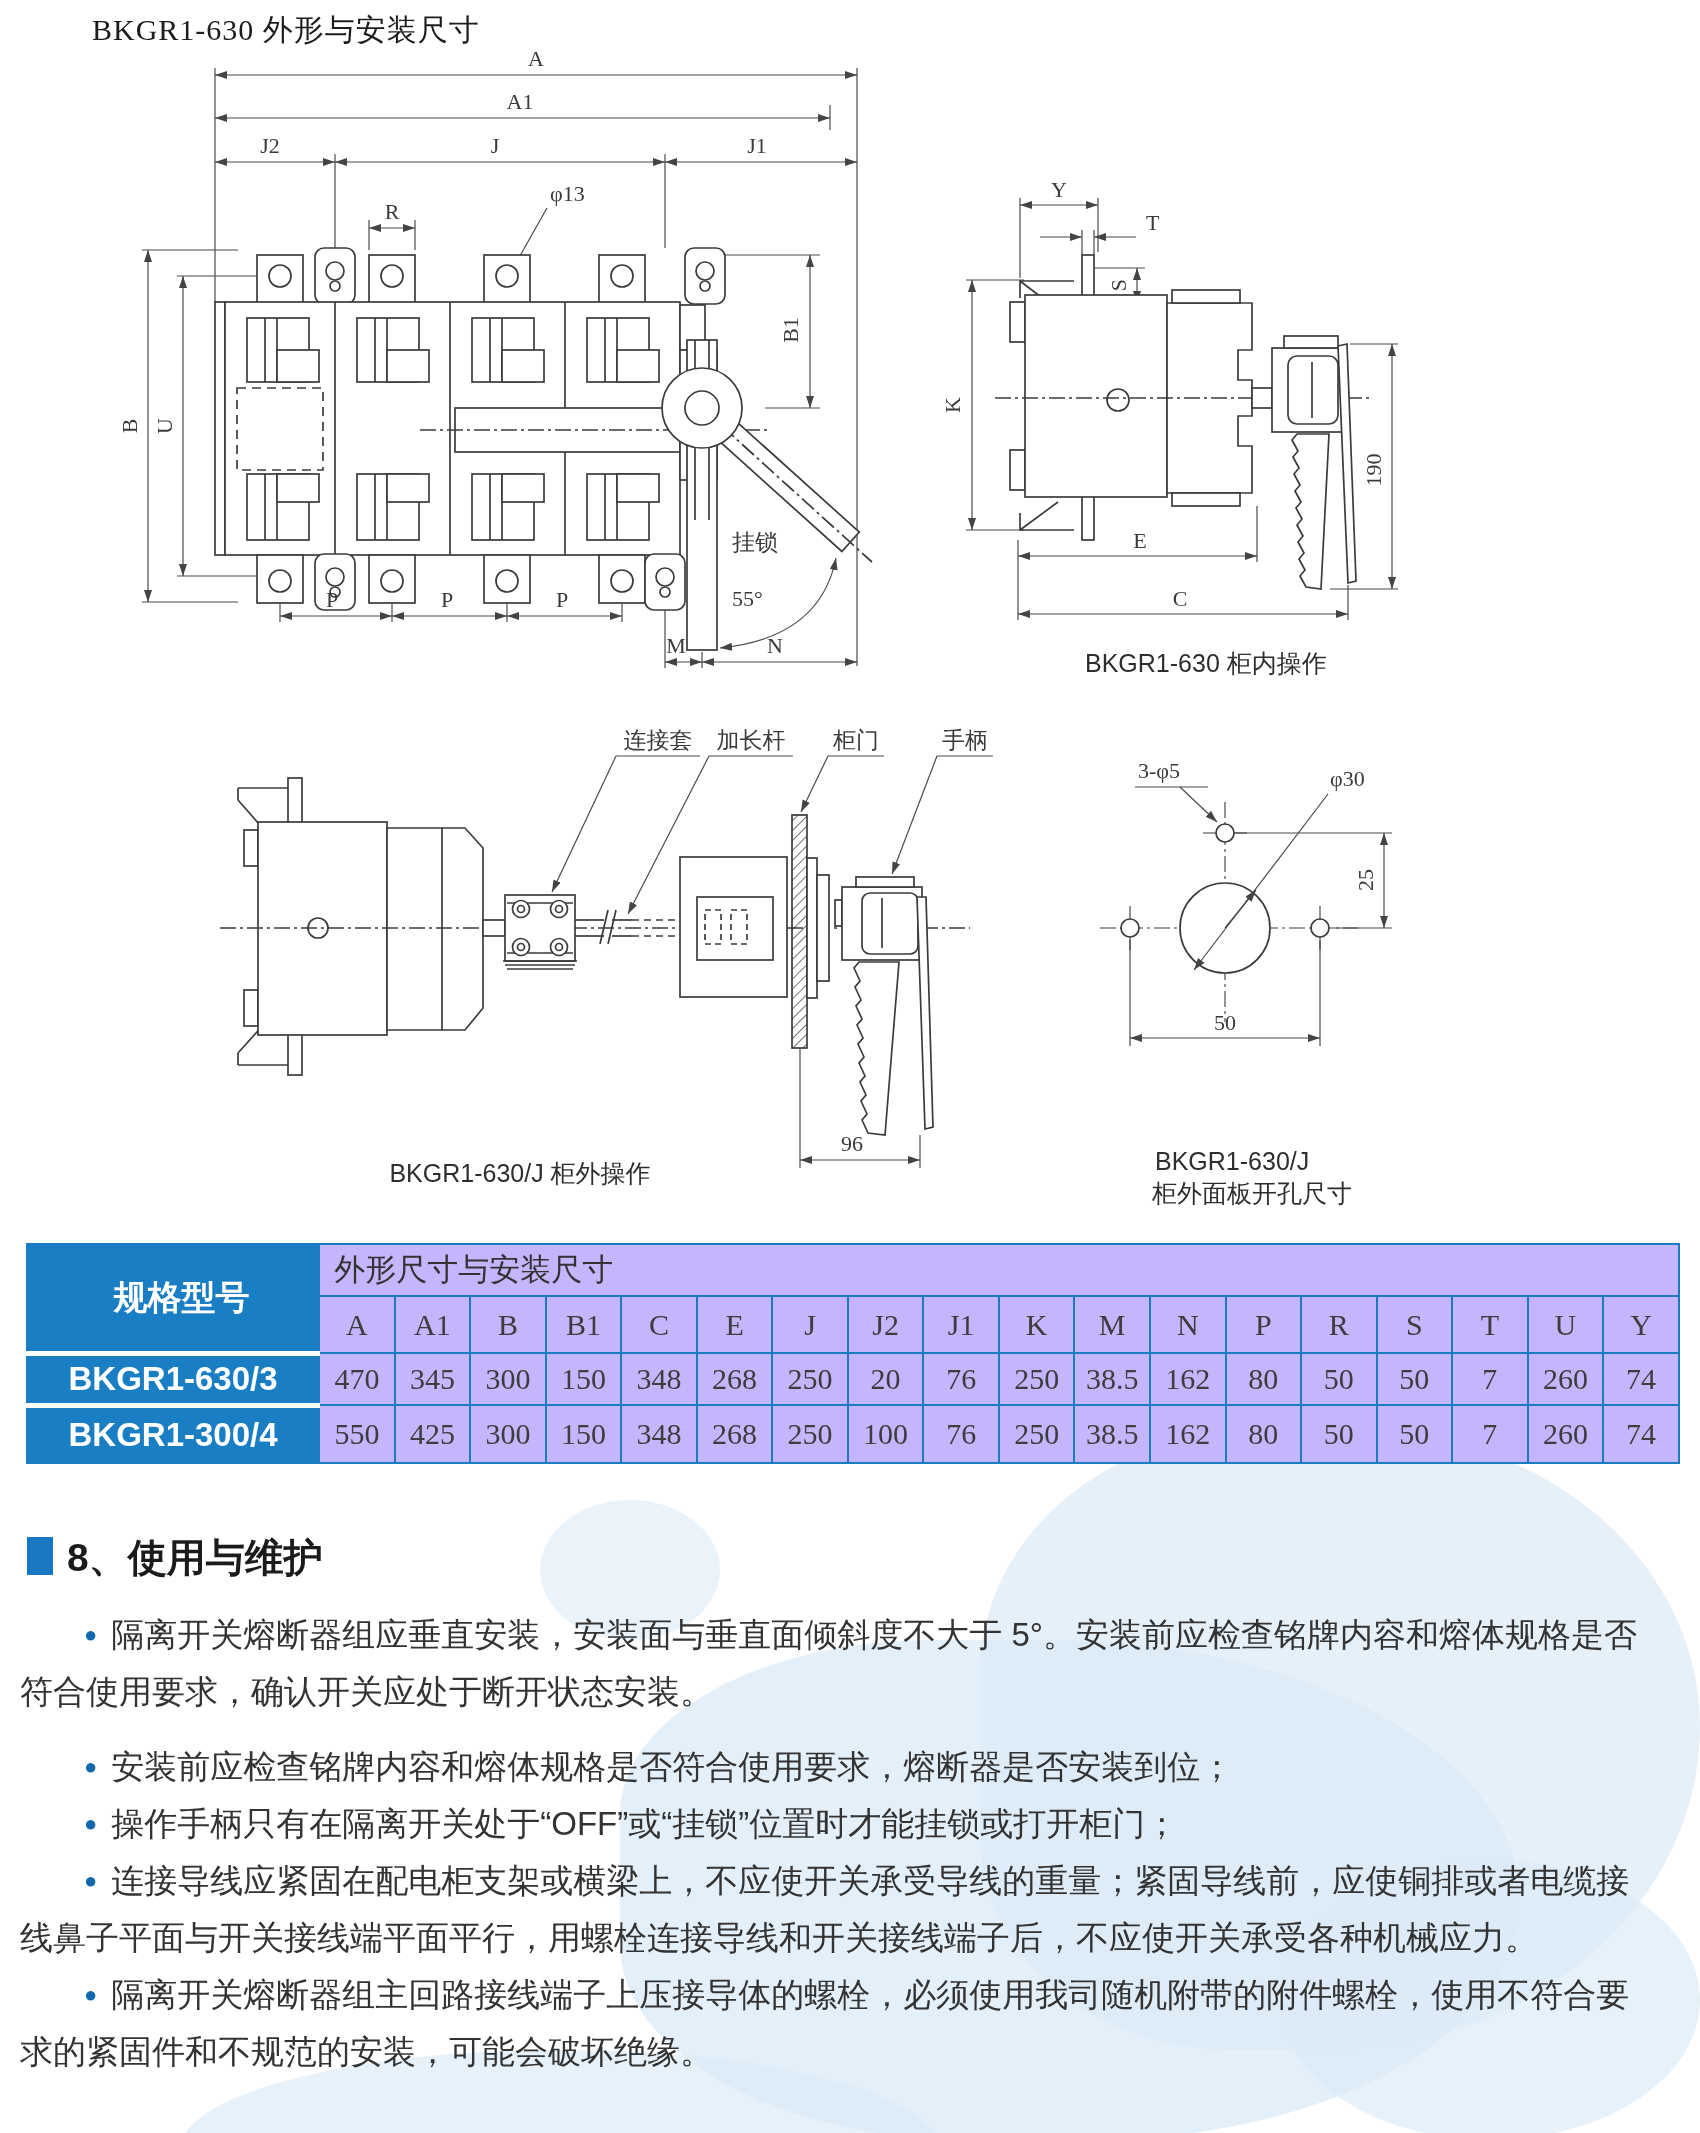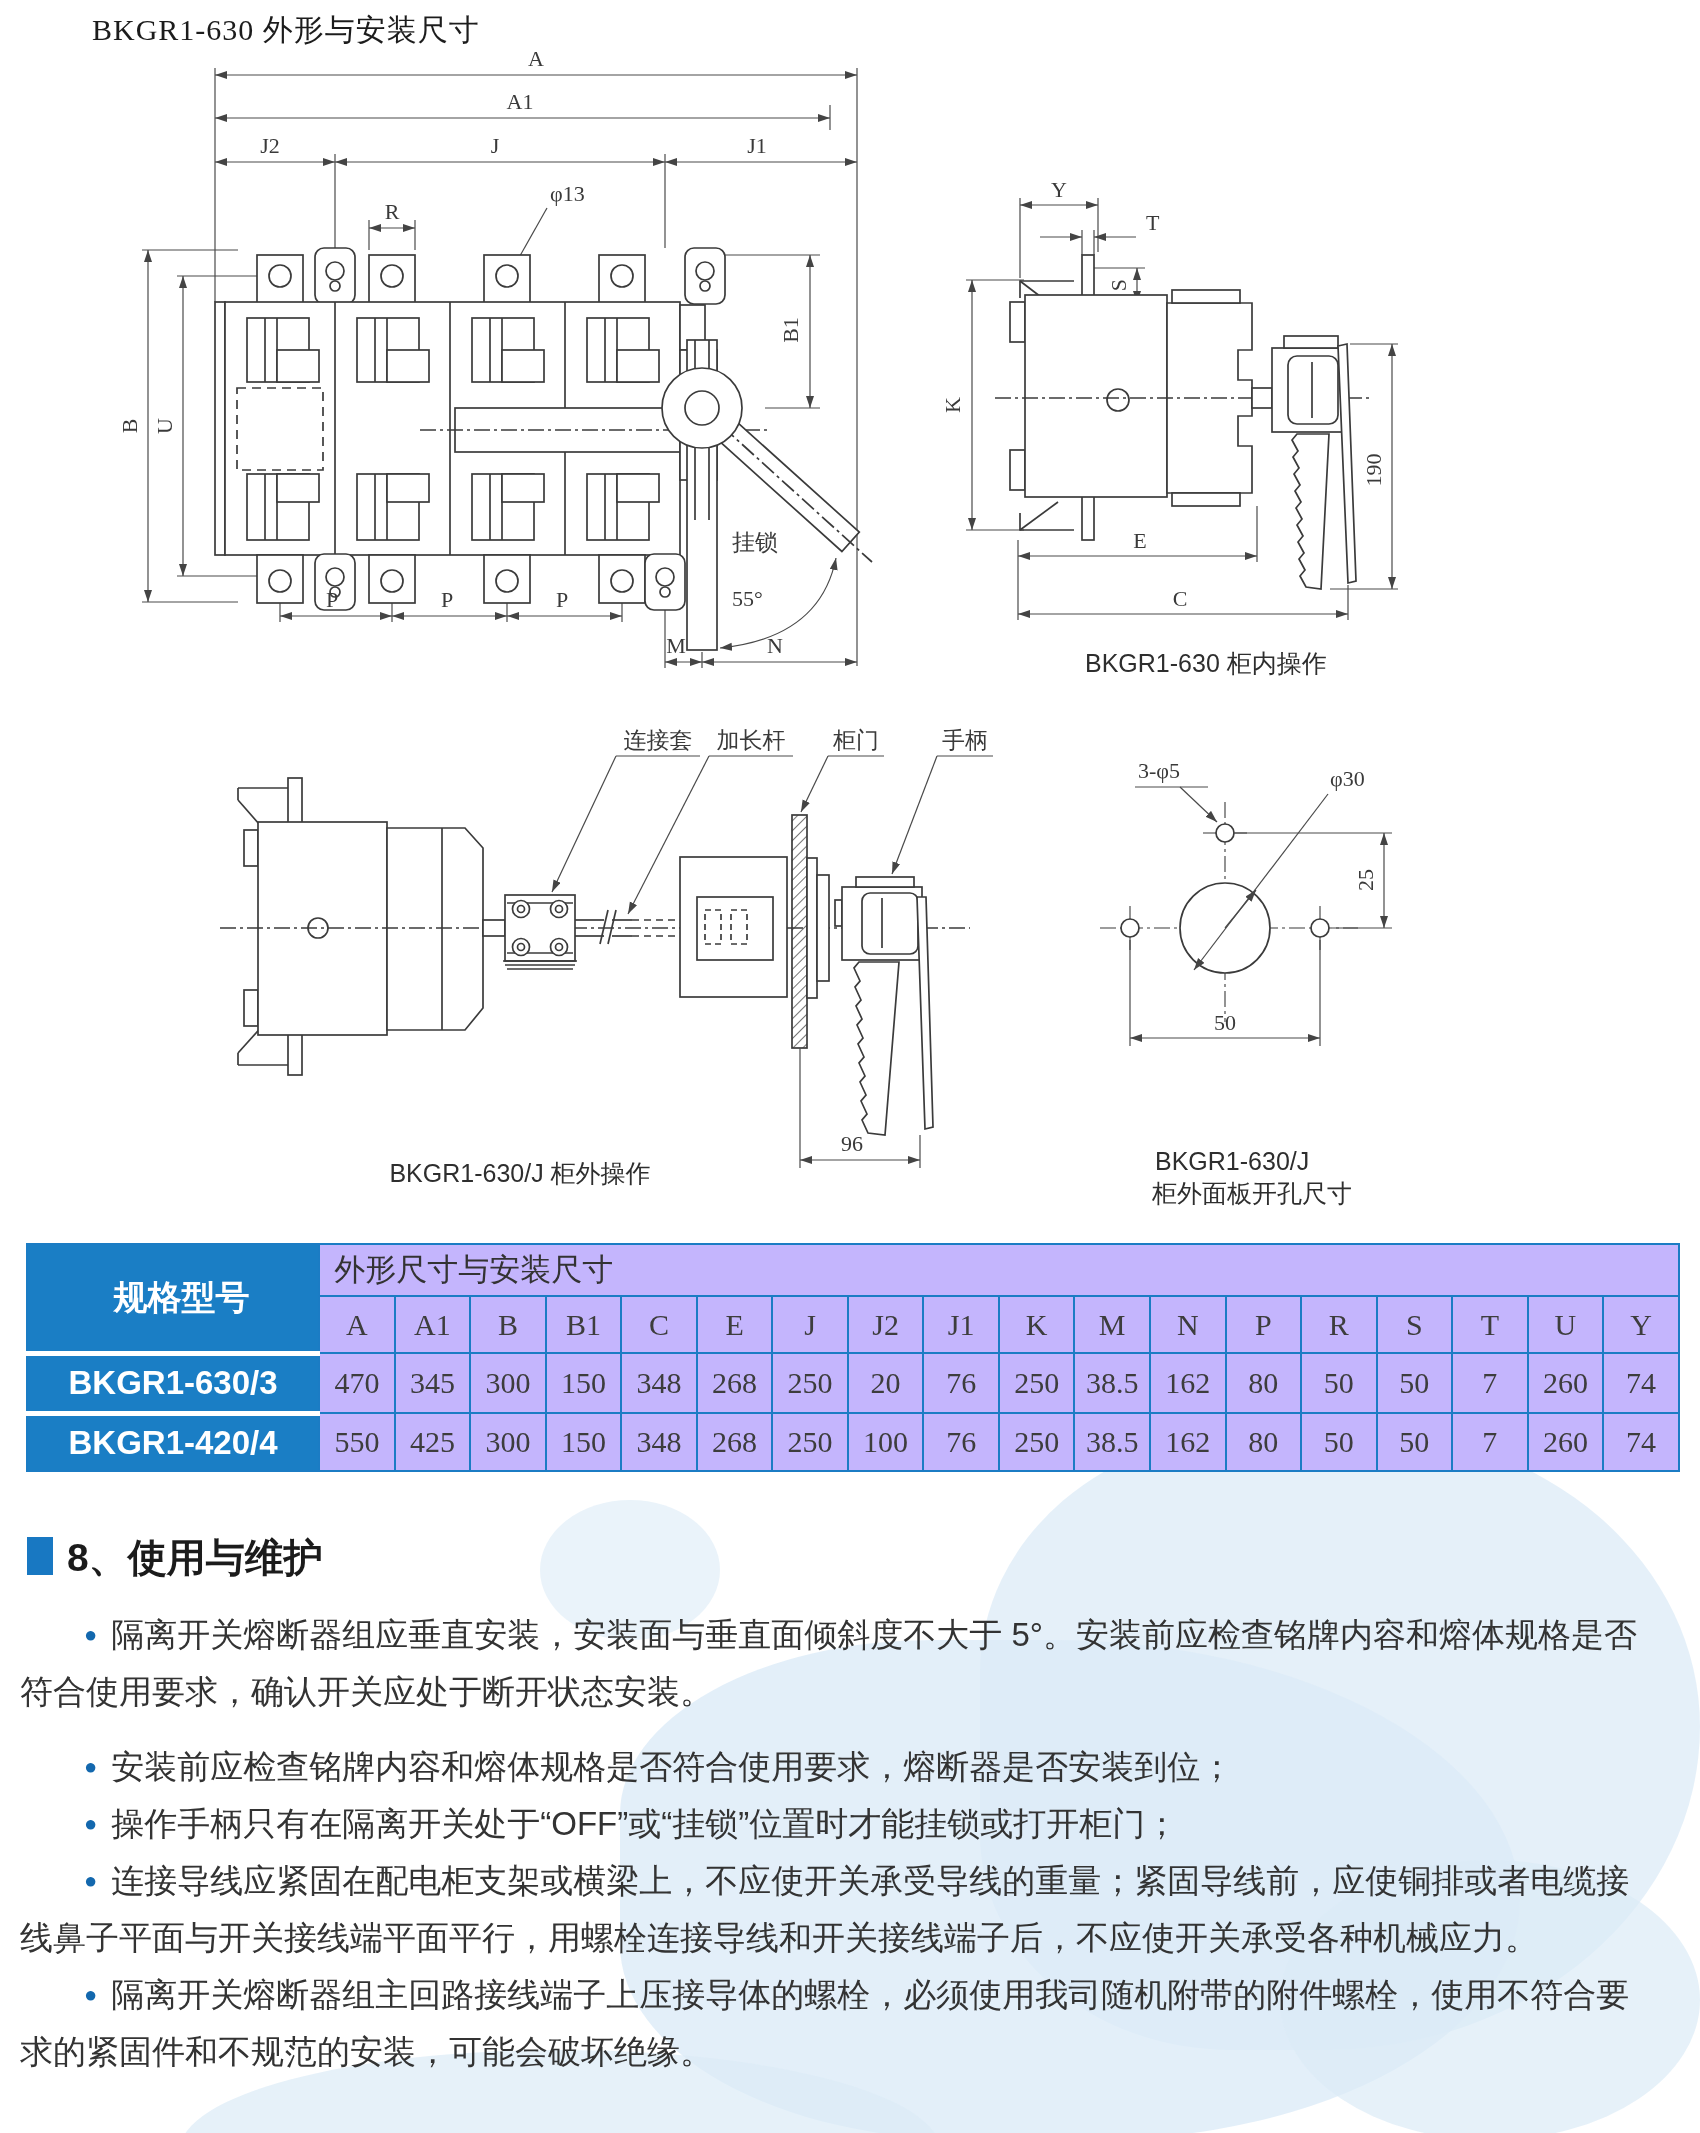--- a/index.html
+++ b/index.html
@@ -427,21 +427,21 @@
       <td>K</td>
       <td>M</td>
       <td>N</td>
       <td>P</td>
       <td>R</td>
       <td>S</td>
       <td>T</td>
       <td>U</td>
       <td>Y</td>
     </tr>
-    <tr style="height:60px">
+    <tr style="height:52px">
       <td class="blue sep">BKGR1-630/3</td>
       <td>470</td>
       <td>345</td>
       <td>300</td>
       <td>150</td>
       <td>348</td>
       <td>268</td>
       <td>250</td>
       <td>20</td>
       <td>76</td>
@@ -449,21 +449,21 @@
       <td>38.5</td>
       <td>162</td>
       <td>80</td>
       <td>50</td>
       <td>50</td>
       <td>7</td>
       <td>260</td>
       <td>74</td>
     </tr>
     <tr style="height:58px">
-      <td class="blue sep">BKGR1-420/4</td>
+      <td class="blue sep">BKGR1-300/4</td>
       <td>550</td>
       <td>425</td>
       <td>300</td>
       <td>150</td>
       <td>348</td>
       <td>268</td>
       <td>250</td>
       <td>100</td>
       <td>76</td>
       <td>250</td>

